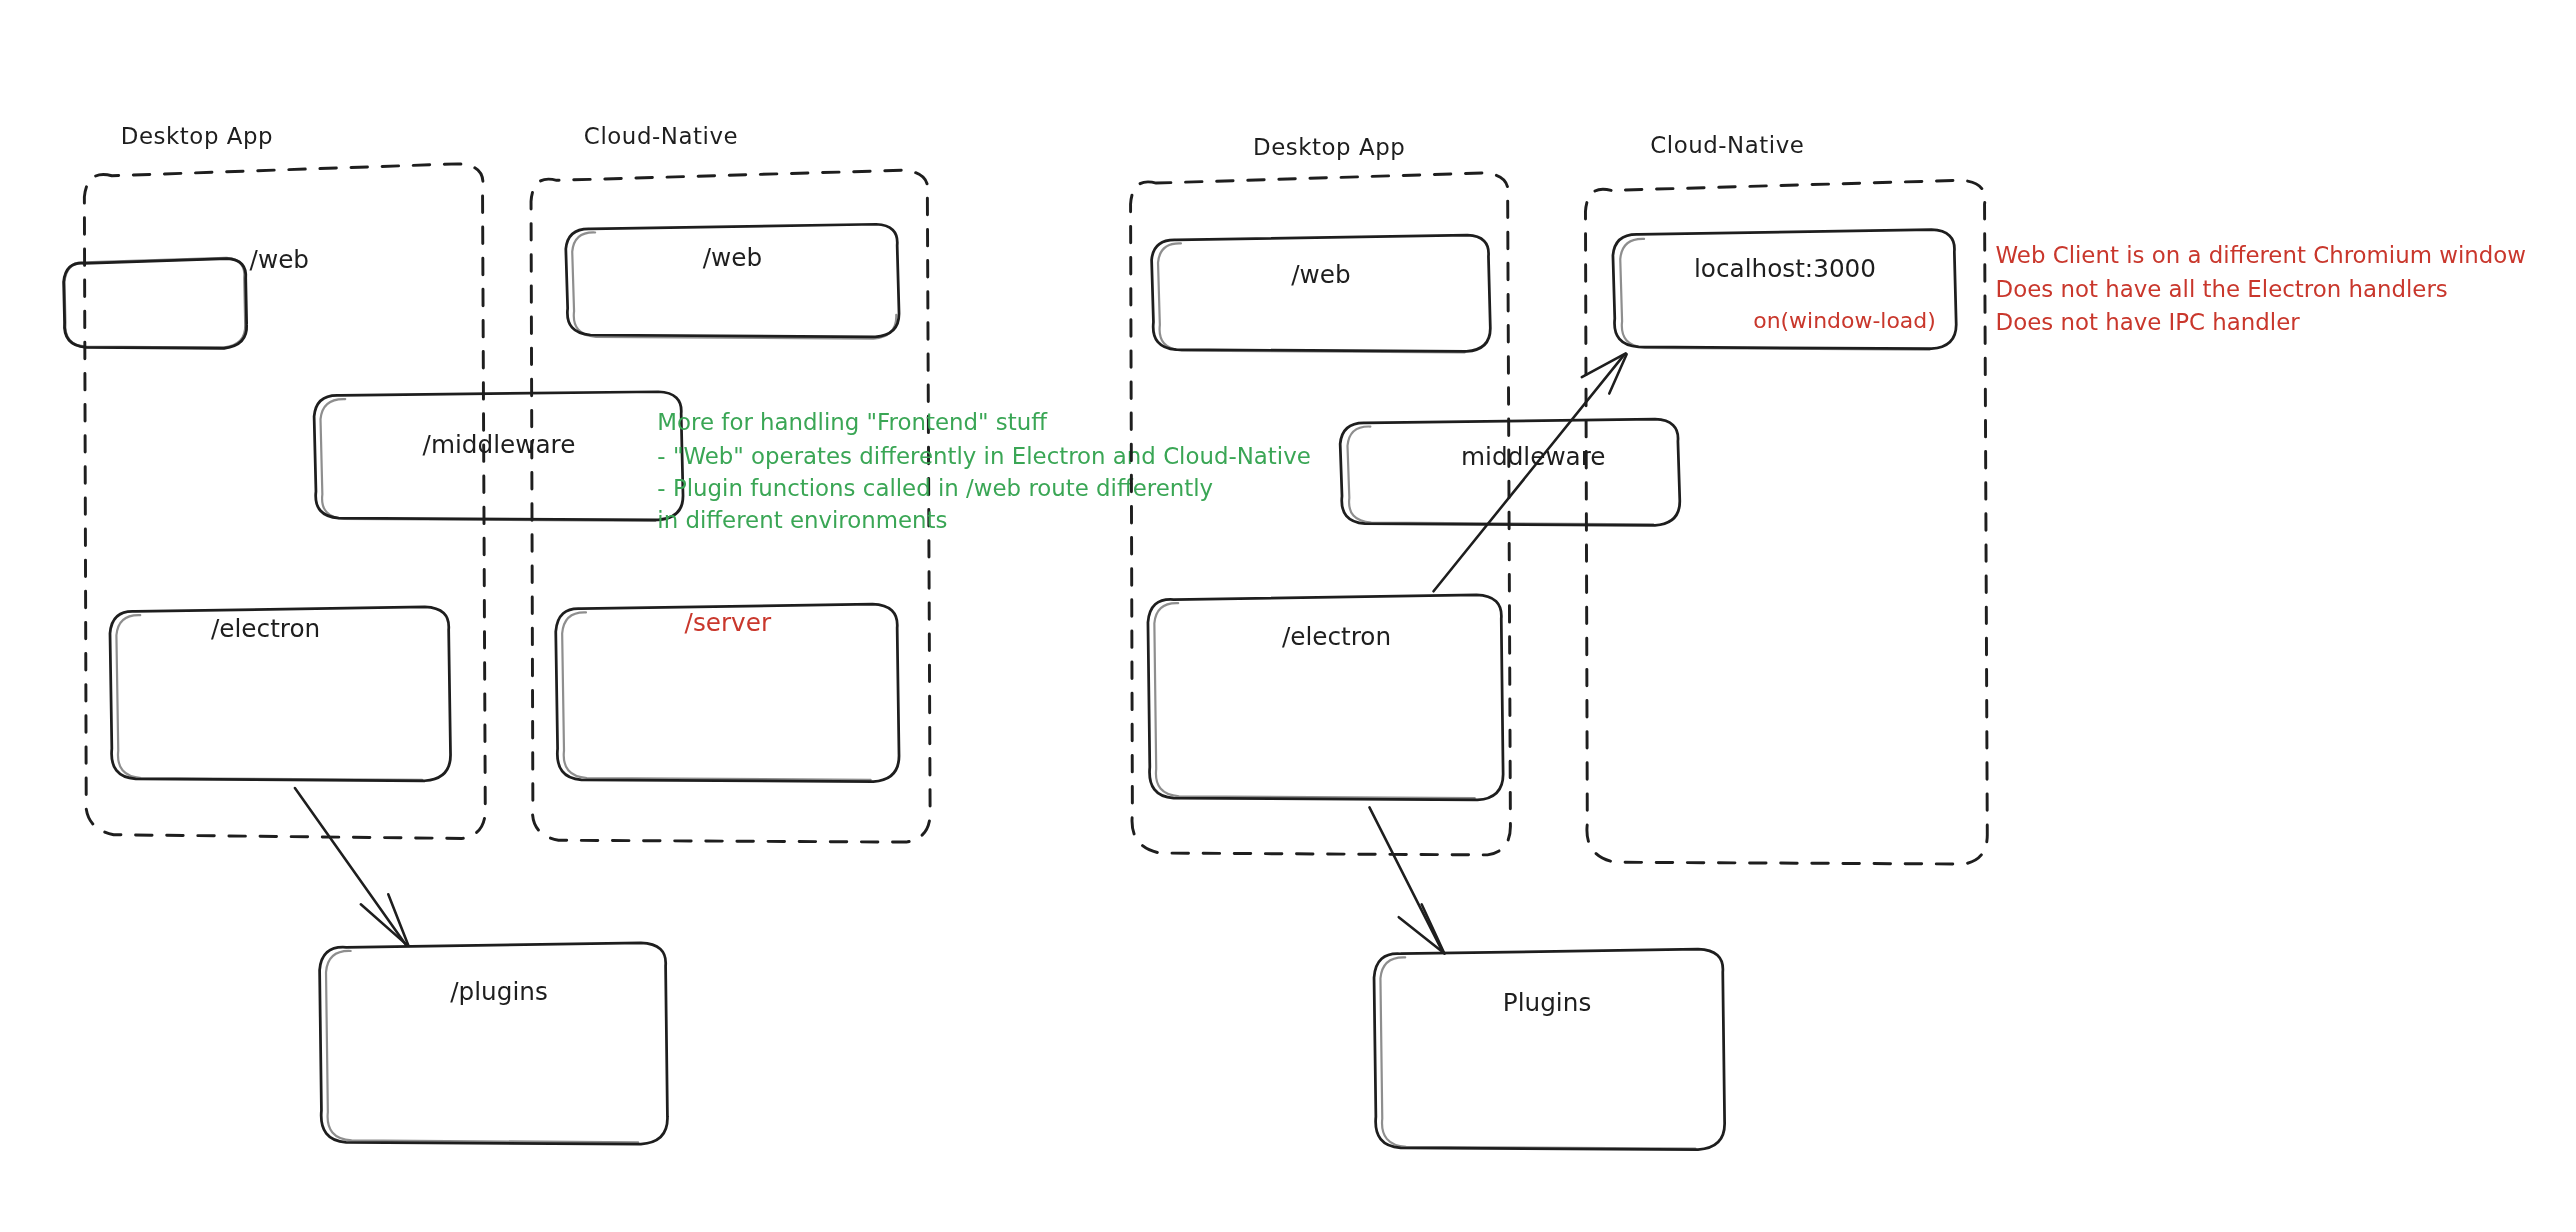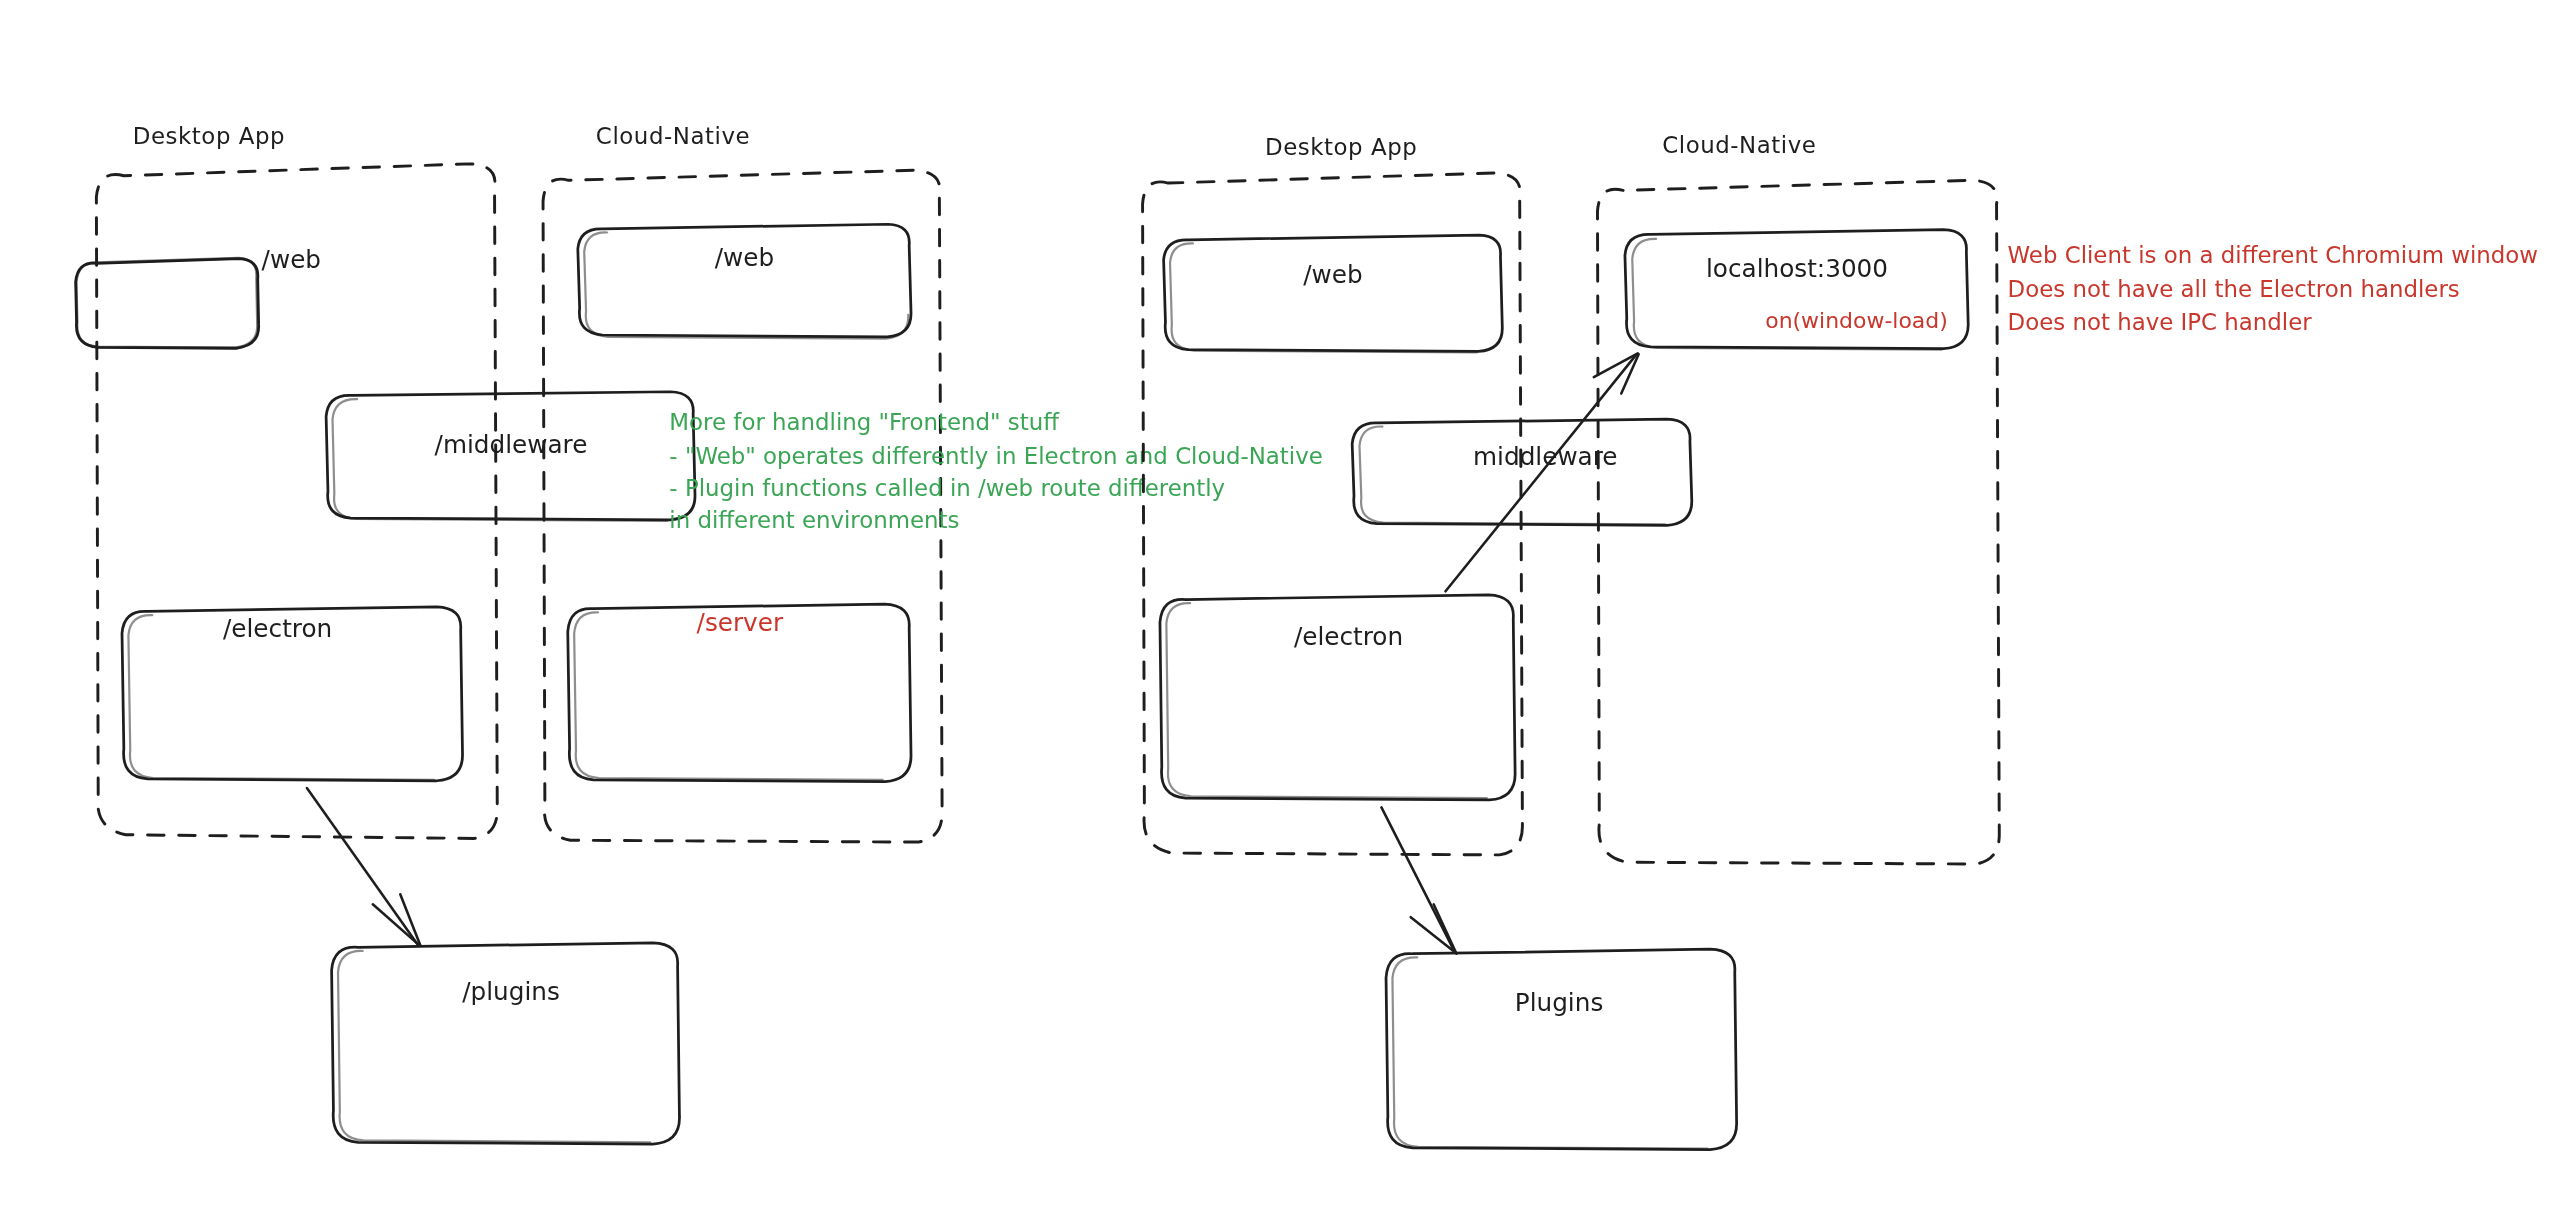--- a/index.html
+++ b/index.html
@@ -6,21 +6,21 @@
     margin: 0; padding: 0; background: #ffffff;
   }
   body {
     width: 2576px; height: 1232px;
     font-family: "DejaVu Sans", sans-serif;
     overflow: hidden;
     position: relative;
   }
   #canvas {
     position: absolute;
-    top: 0; left: 12px;
+    top: 0; left: 0;
     width: 2544px; height: 1232px;
   }
   svg { display: block; }
   .hand {
     font-family: "DejaVu Sans", sans-serif;
     font-weight: 400;
   }
   text { dominant-baseline: middle; }
   .grp-label { font-size: 25px; fill: #1e1e1e; letter-spacing: 0.6px; }
   .box-label { font-size: 27px; fill: #1e1e1e; }

